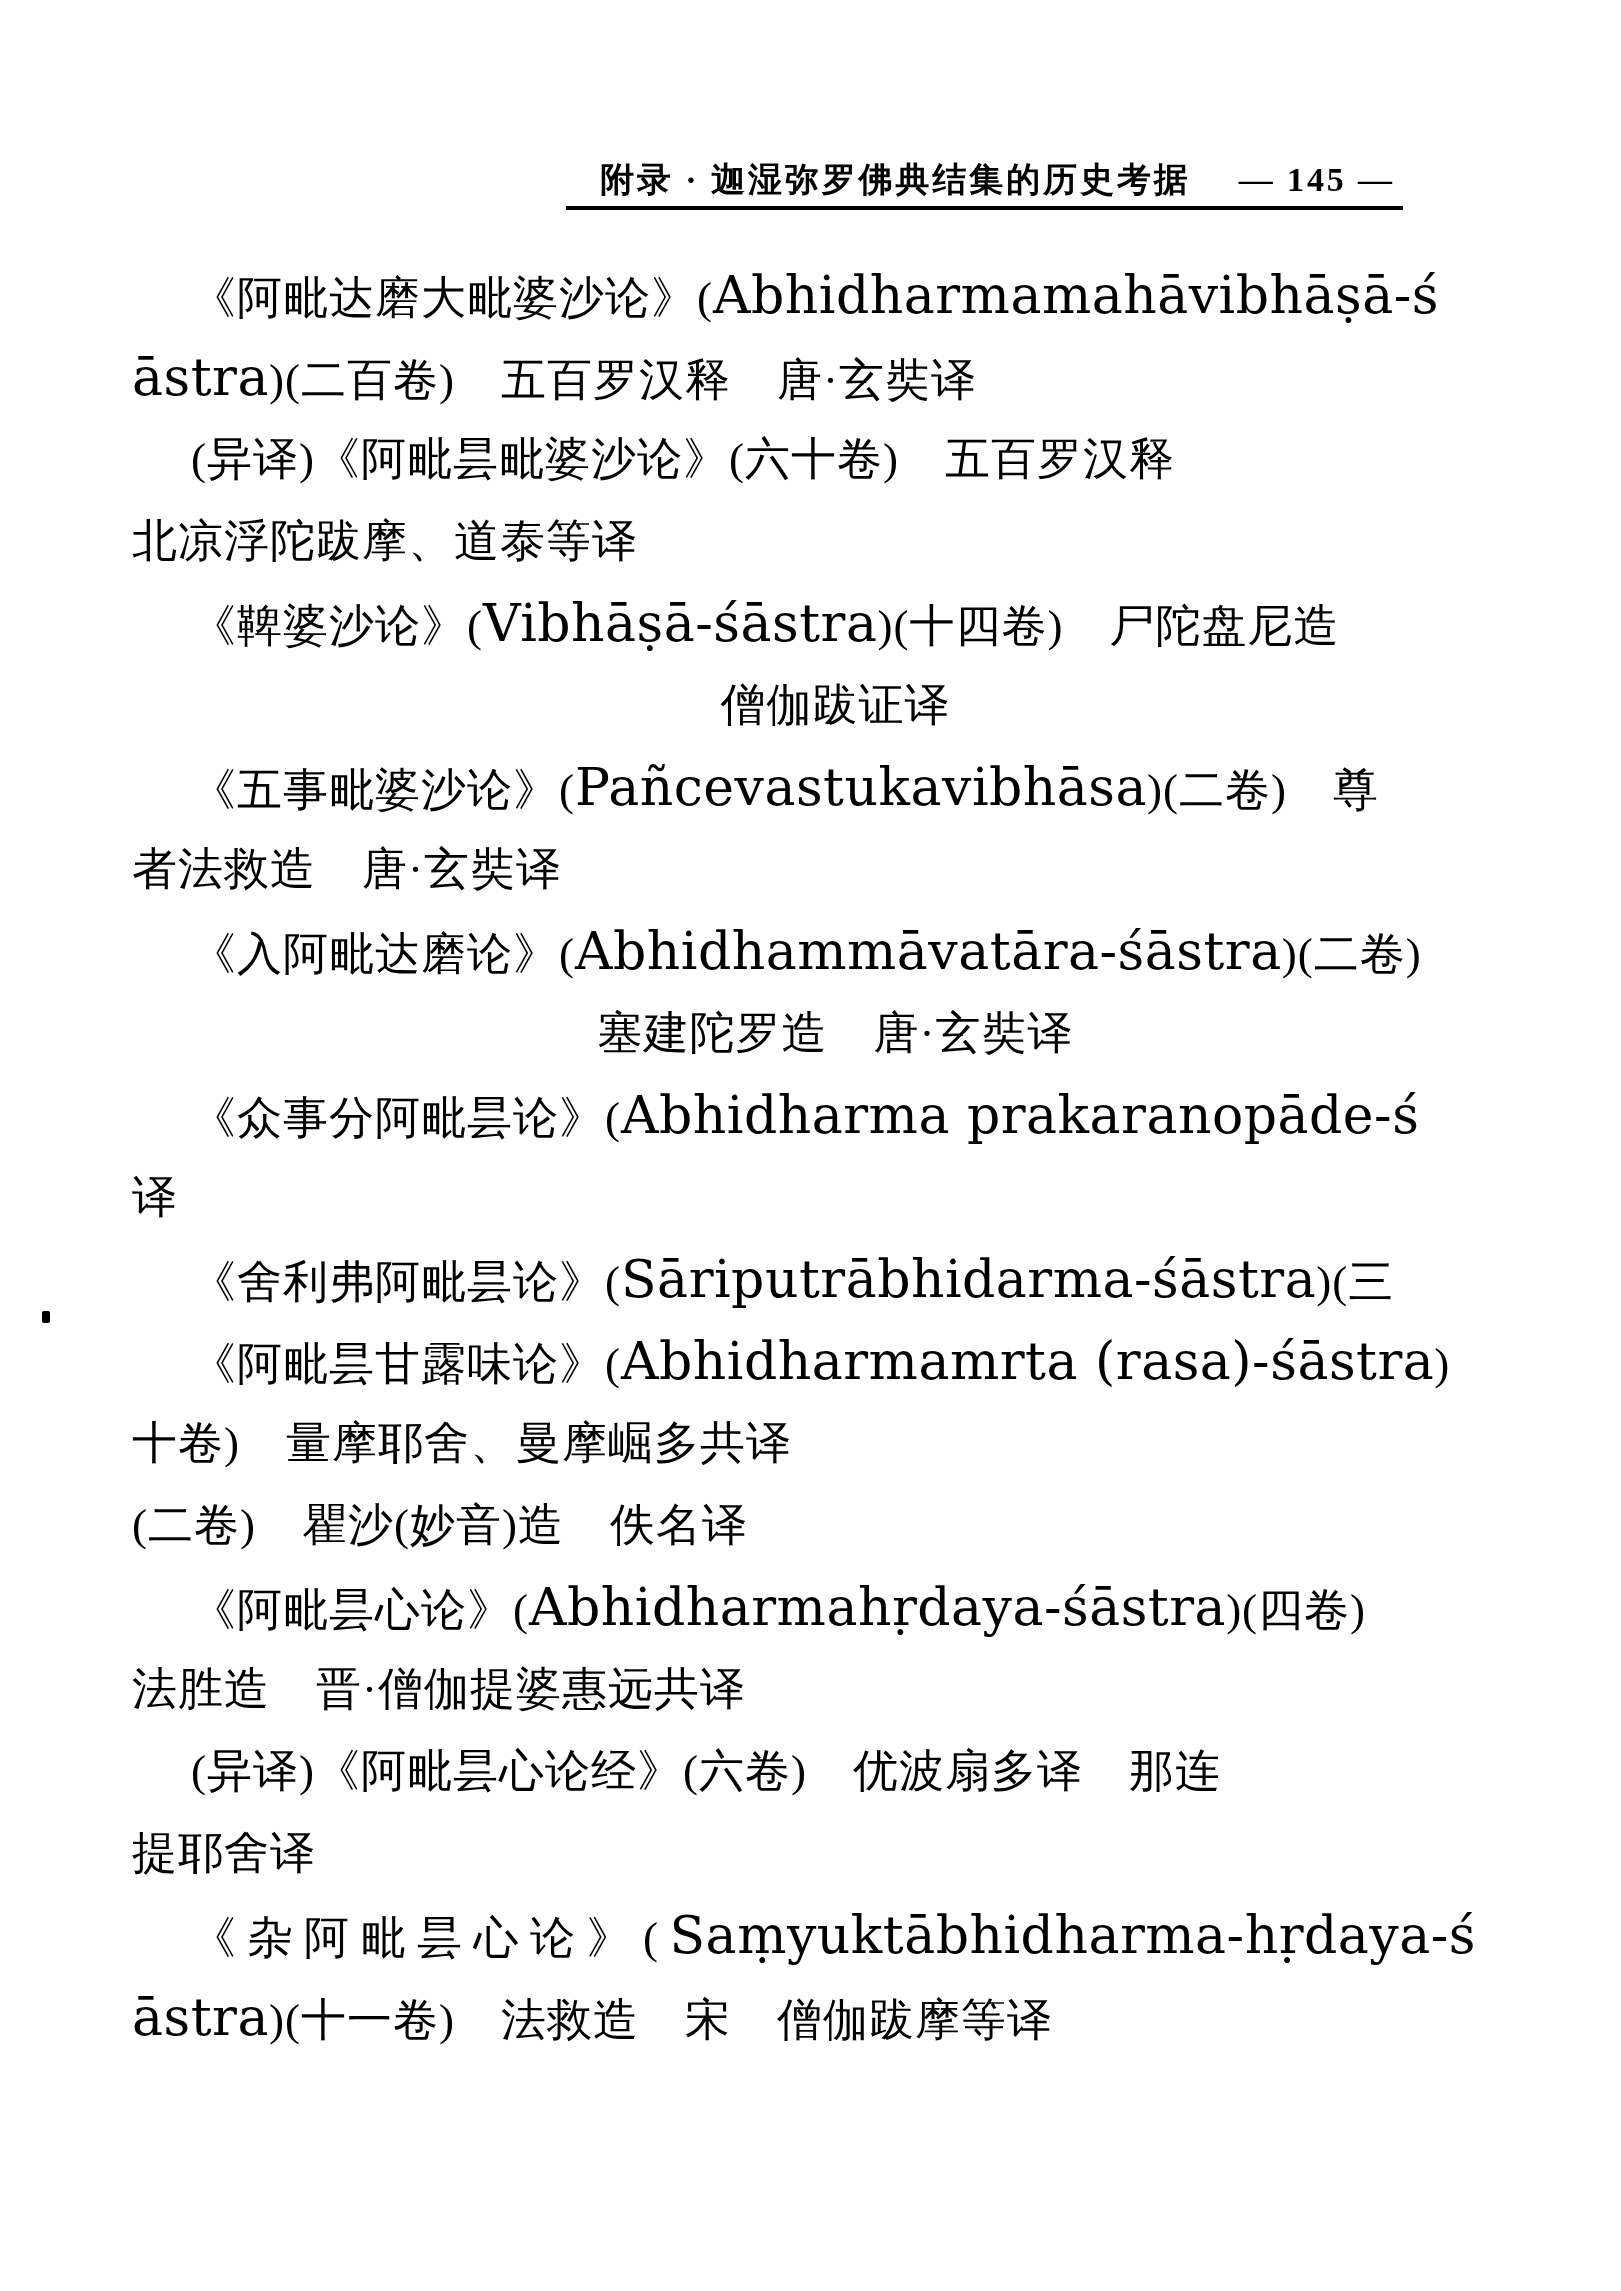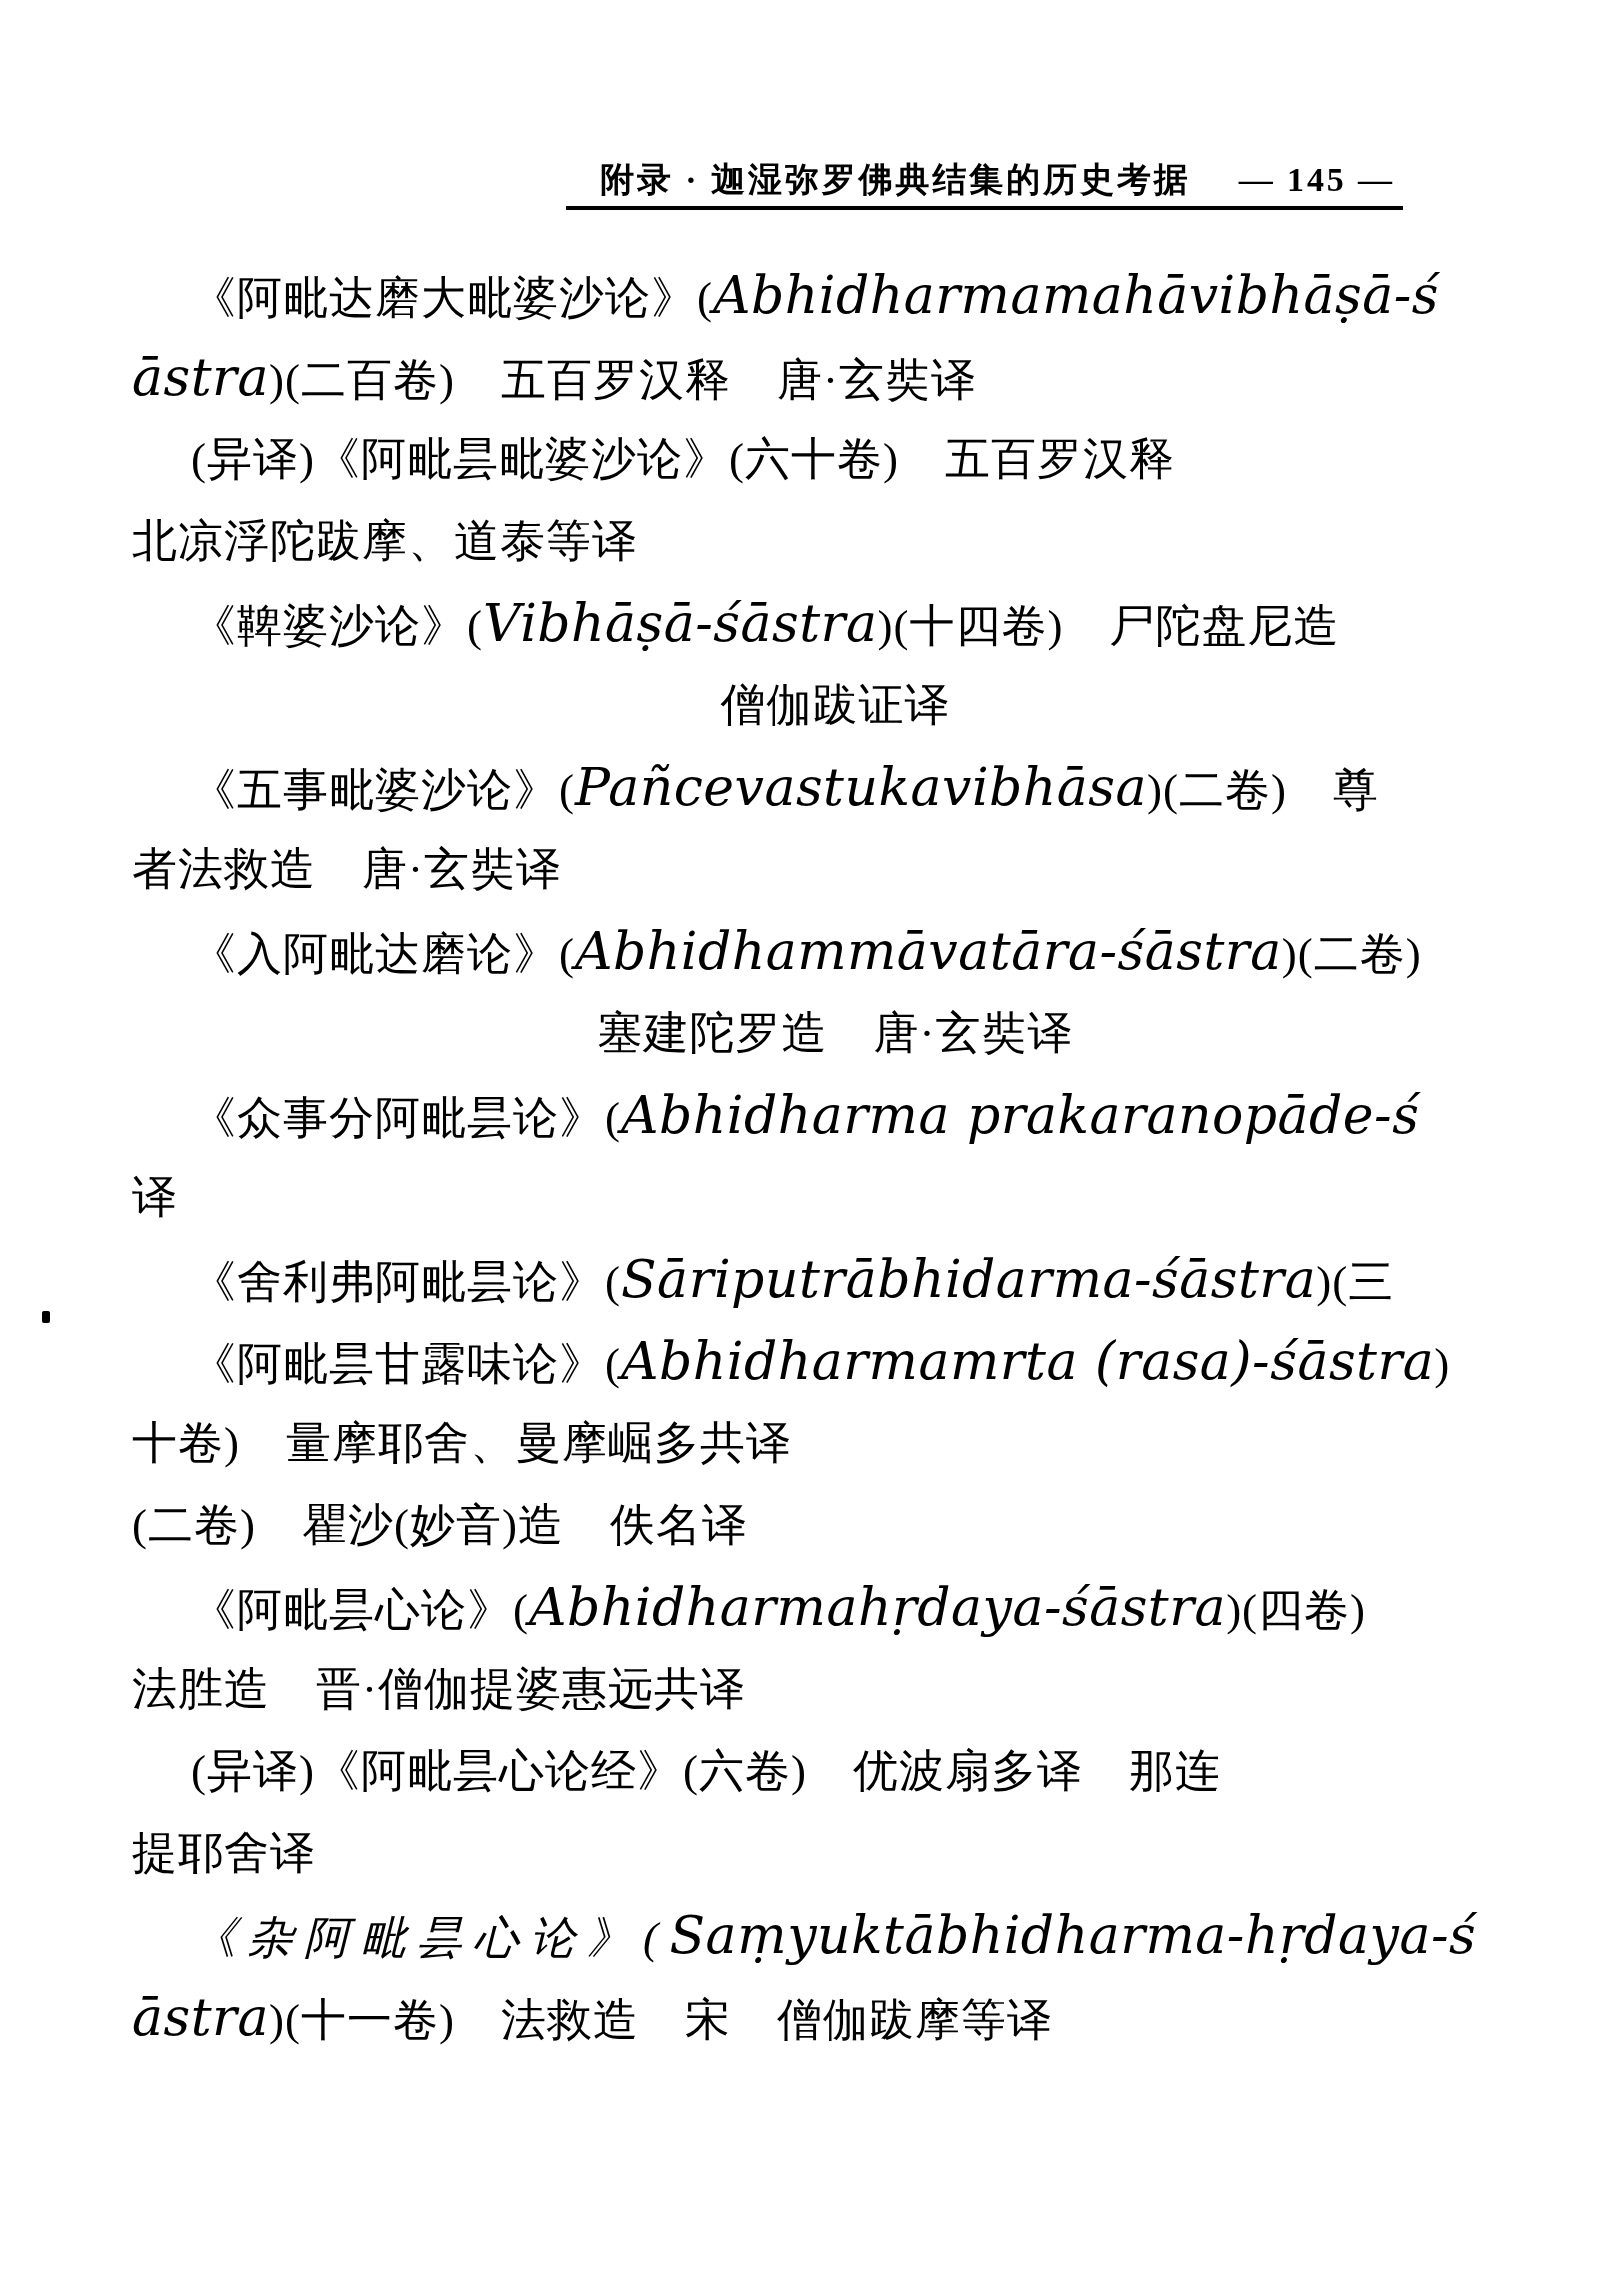--- a/index.html
+++ b/index.html
@@ -35,25 +35,24 @@
   }
   .indent-para{padding-left:59px;}
   .indent-small{padding-left:40px;text-align:center;}
   .indent-margin{padding-left:0;}
   .cn{
     font-family:"Liberation Serif","DejaVu Serif",serif;
     letter-spacing:1px;
   }
   .skt{
     font-family:"DejaVu Serif","Liberation Serif",serif;
-    font-style:italic;
     font-size:52px;
     letter-spacing:0.5px;
   }
-  .spaced{letter-spacing:11.5px;font-style:italic;}
+  .spaced{letter-spacing:11.5px;}
   .scan-speck{
     position:absolute;
     left:42px;top:1311px;width:7.6px;height:12.4px;
     background:#000;border-radius:1.9px;
   }
 </style>
 </head>
 <body>
 
 <div class="page">

